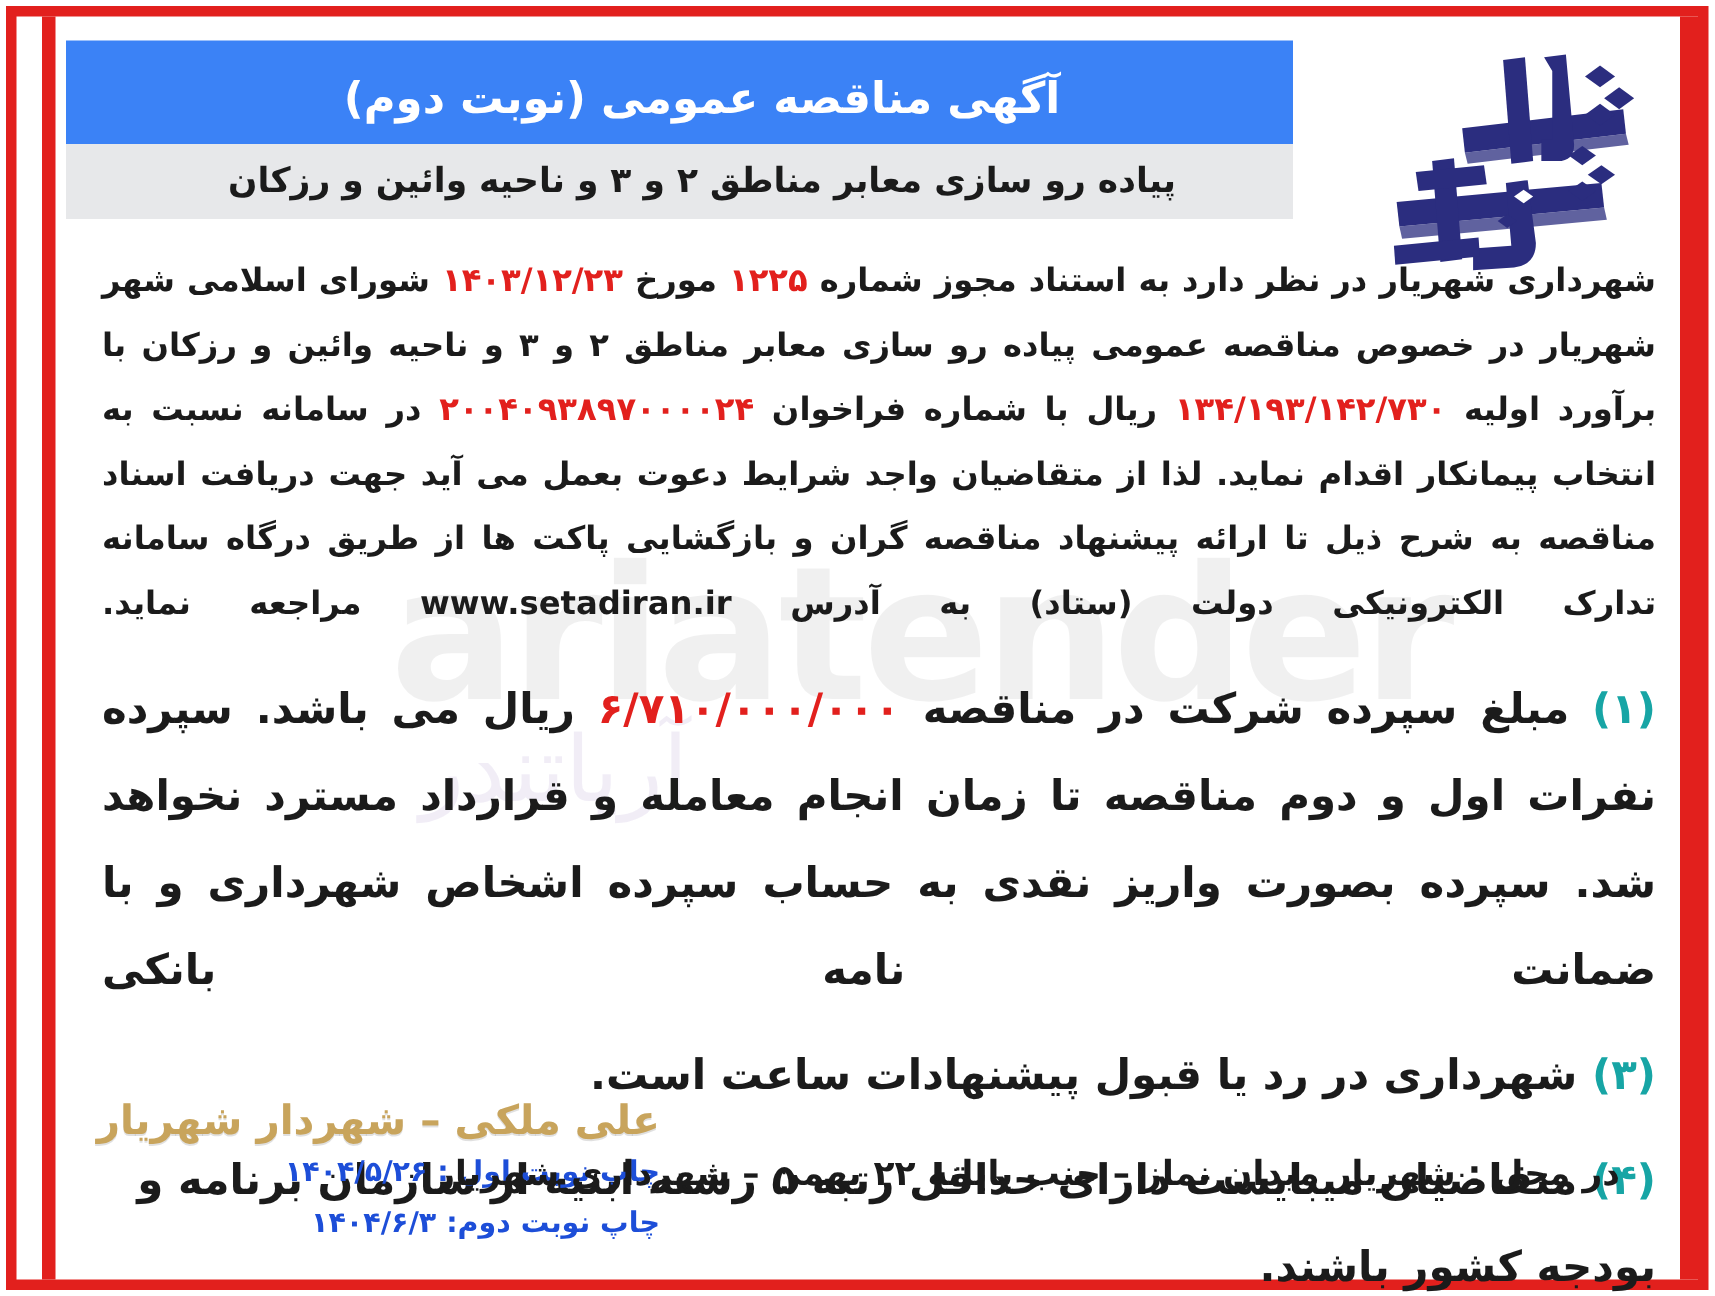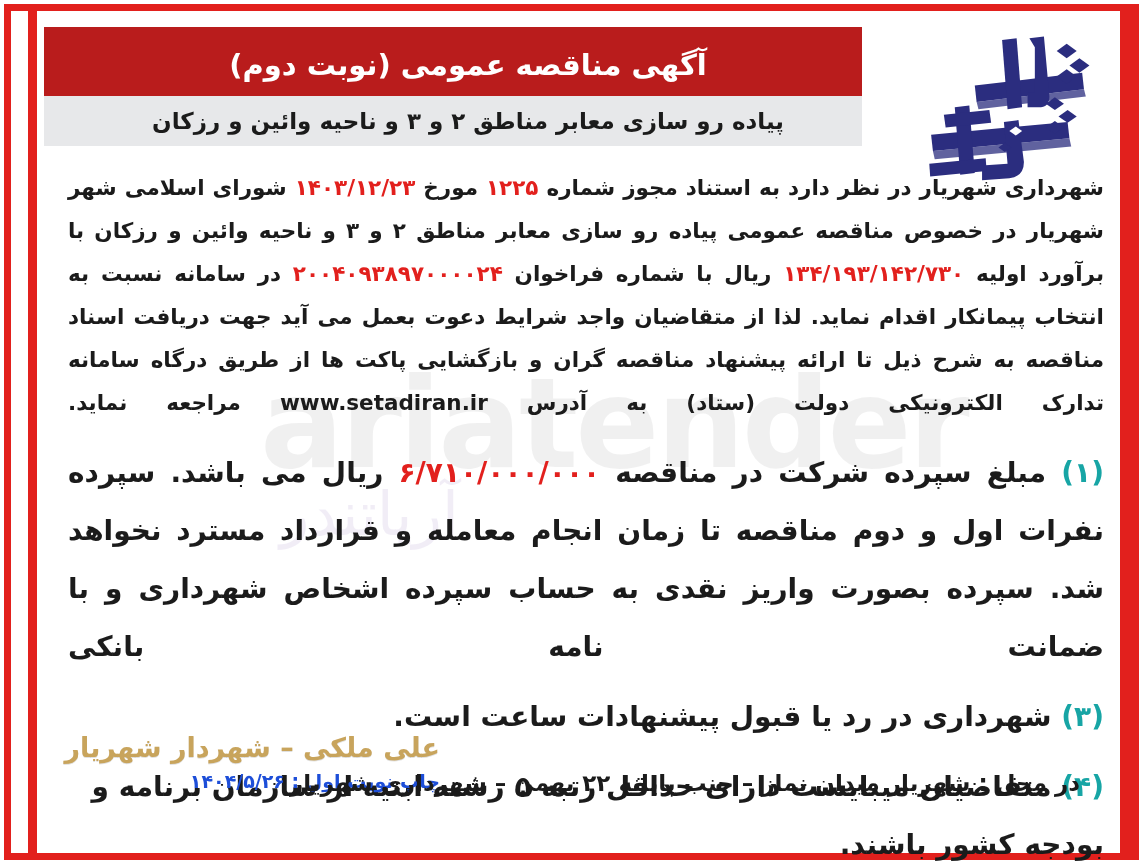--- a/index.html
+++ b/index.html
@@ -98,21 +98,21 @@
     z-index: 5;
   }
   .logo svg { display: block; width: 100%; height: 100%; }
 
   .title-bar {
     position: absolute;
     left: 0;
     top: 11px;
     width: 818px;
     height: 76px;
-    background: #b91c1c;
+    background: #3b82f6;
     display: flex;
     align-items: center;
     justify-content: center;
     box-sizing: border-box;
     padding-left: 30px;
   }
   .title-text {
     color: #ffffff;
     font-size: 29px;
     font-weight: bold;
@@ -302,18 +302,19 @@
       <div class="clause clause-4"><span class="num">(۴)</span> <span>متقاضیان میبایست دارای حداقل رتبه ۵ رشته ابنیه از سازمان برنامه و بودجه کشور باشند.</span></div>
 
 
 
     </div>
 
     <div class="footer">
       <div class="signature">
         <div class="sig-name">علی ملکی – شهردار شهریار</div>
         <div class="print-line">چاپ نوبت اول : ۱۴۰۴/۵/۲۶</div>
+        <div class="print-line">چاپ نوبت دوم: ۱۴۰۴/۶/۳</div>
       </div>
       <div class="venue">در محل : شهریار میدان نماز – جنب پایانه ۲۲ بهمن – شهرداری شهریار</div>
     </div>
 
   </div>
 </div>
 
 </body></html>

